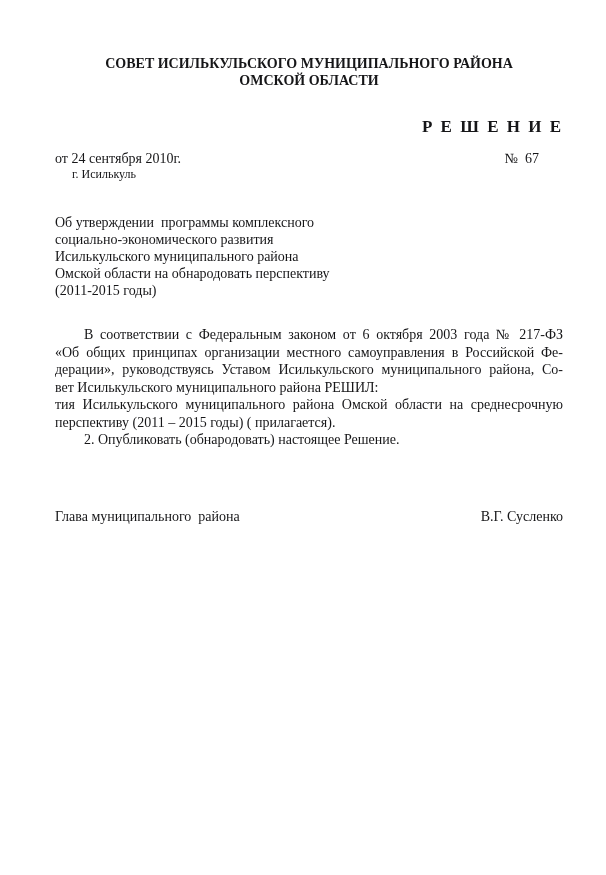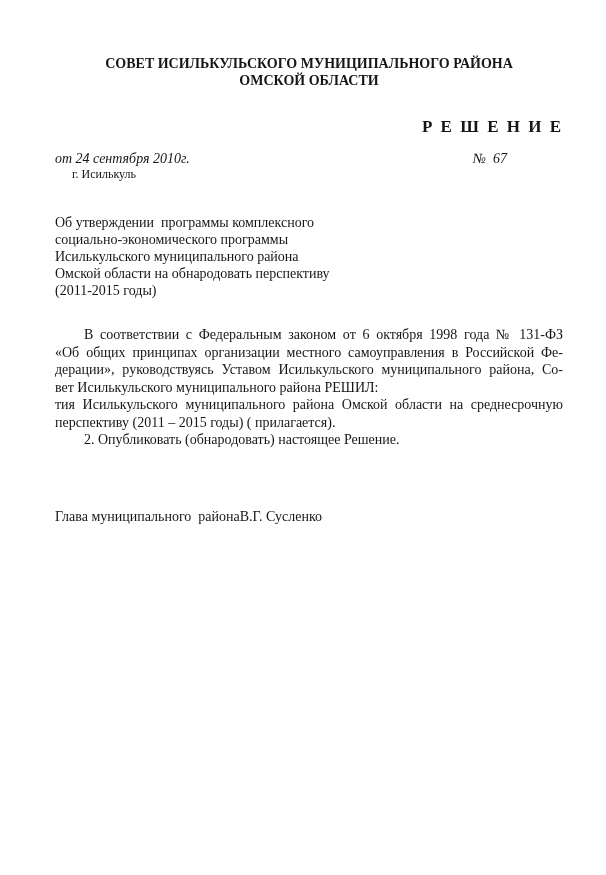--- a/index.html
+++ b/index.html
@@ -36,24 +36,23 @@
     letter-spacing: 2px;
     white-space: pre-wrap;
   }
   .meta-row {
     margin-top: 12px;
     display: flex;
     justify-content: space-between;
     align-items: flex-start;
     font-size: 14px;
     line-height: 17px;
-    font-style: italic;
   }
   .doc-number {
-    margin-right: 56px;
+    margin-right: 24px;
     white-space: pre-wrap;
   }
   .place {
     font-size: 12px;
     line-height: 15px;
     padding-left: 17px;
     white-space: pre-wrap;
   }
   .subject {
     margin-top: 32px;
@@ -69,20 +68,21 @@
   .line { display: block; }
   .line.j {
     text-align: justify;
     text-align-last: justify;
     text-justify: inter-word;
   }
   .line.ind { text-indent: 29px; }
   .sig-row {
     margin-top: 59px;
     display: flex;
+    justify-content: space-between;
     align-items: baseline;
     font-size: 14px;
     line-height: 17px;
   }
   .sig-title { white-space: pre-wrap; }
 </style>
 </head>
 <body>
 
 <div class="doc">
@@ -95,28 +95,28 @@
   <div class="doc-title">Р Е Ш Е Н И Е</div>
 
   <div class="meta-row">
     <span>от 24 сентября 2010г.</span>
     <span class="doc-number">№  67</span>
   </div>
   <div class="place">г. Исилькуль</div>
 
   <div class="subject">
     <div class="line">Об утверждении  программы комплексного</div>
-    <div class="line">социально-экономического программы</div>
+    <div class="line">социально-экономического развития</div>
     <div class="line">Исилькульского муниципального района</div>
     <div class="line">Омской области на обнародовать перспективу</div>
     <div class="line">(2011-2015 годы)</div>
   </div>
 
   <div class="para preamble">
-    <div class="line j ind">В соответствии с Федеральным законом от 6 октября 1998 года № 131-ФЗ</div>
+    <div class="line j ind">В соответствии с Федеральным законом от 6 октября 2003 года № 217-ФЗ</div>
     <div class="line j">«Об общих принципах организации местного самоуправления в Российской Фе-</div>
     <div class="line j">дерации», руководствуясь Уставом Исилькульского муниципального района,  Со-</div>
     <div class="line">вет Исилькульского муниципального района  РЕШИЛ:</div>
   </div>
 
   <div class="para">
     <div class="line j">тия Исилькульского муниципального района Омской области на среднесрочную</div>
     <div class="line">перспективу (2011 – 2015 годы) ( прилагается).</div>
   </div>
 

